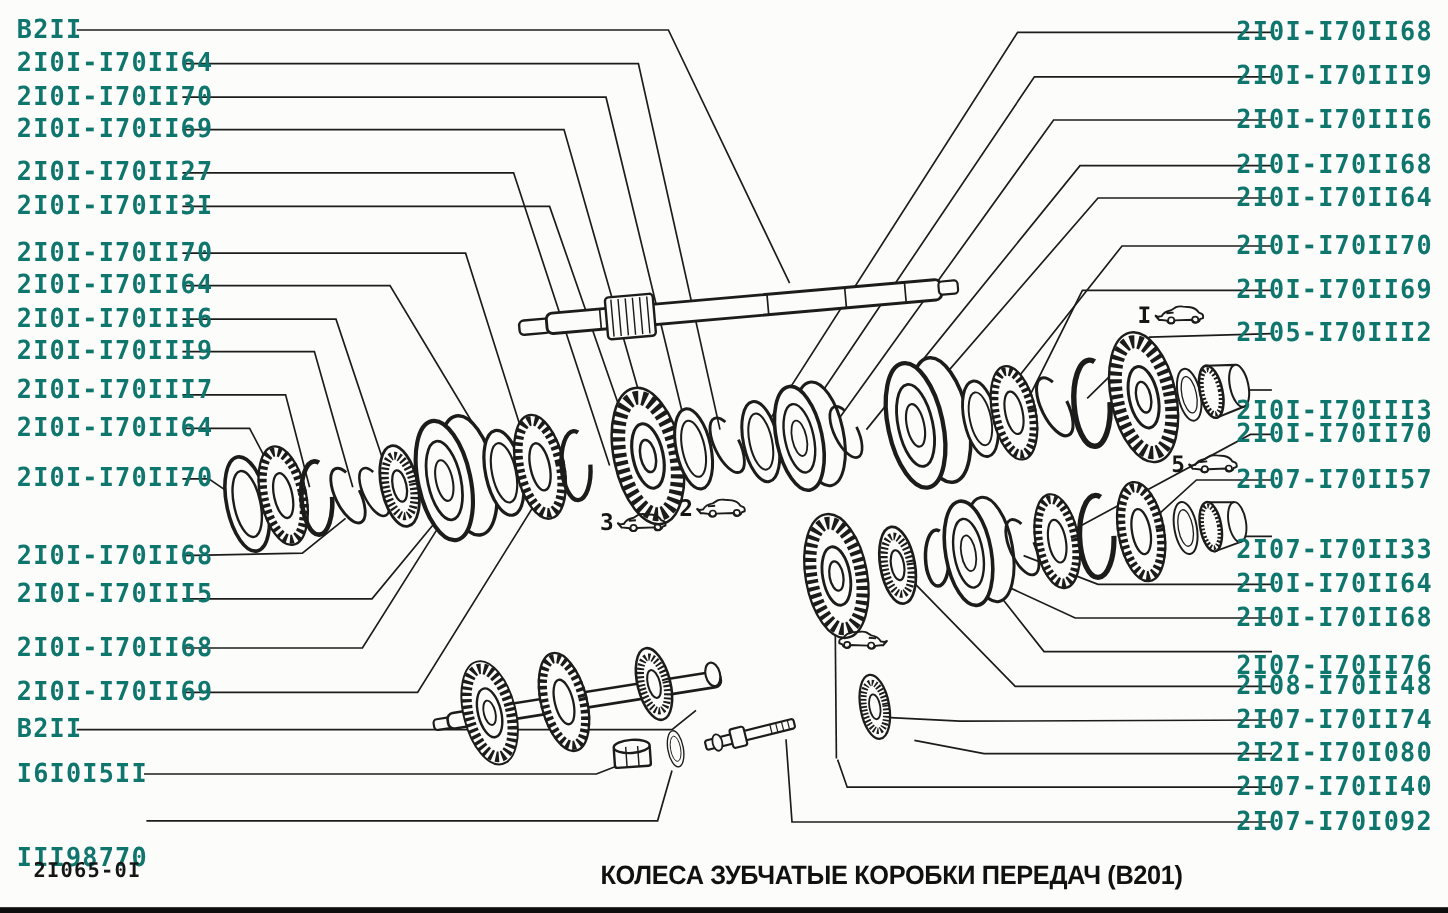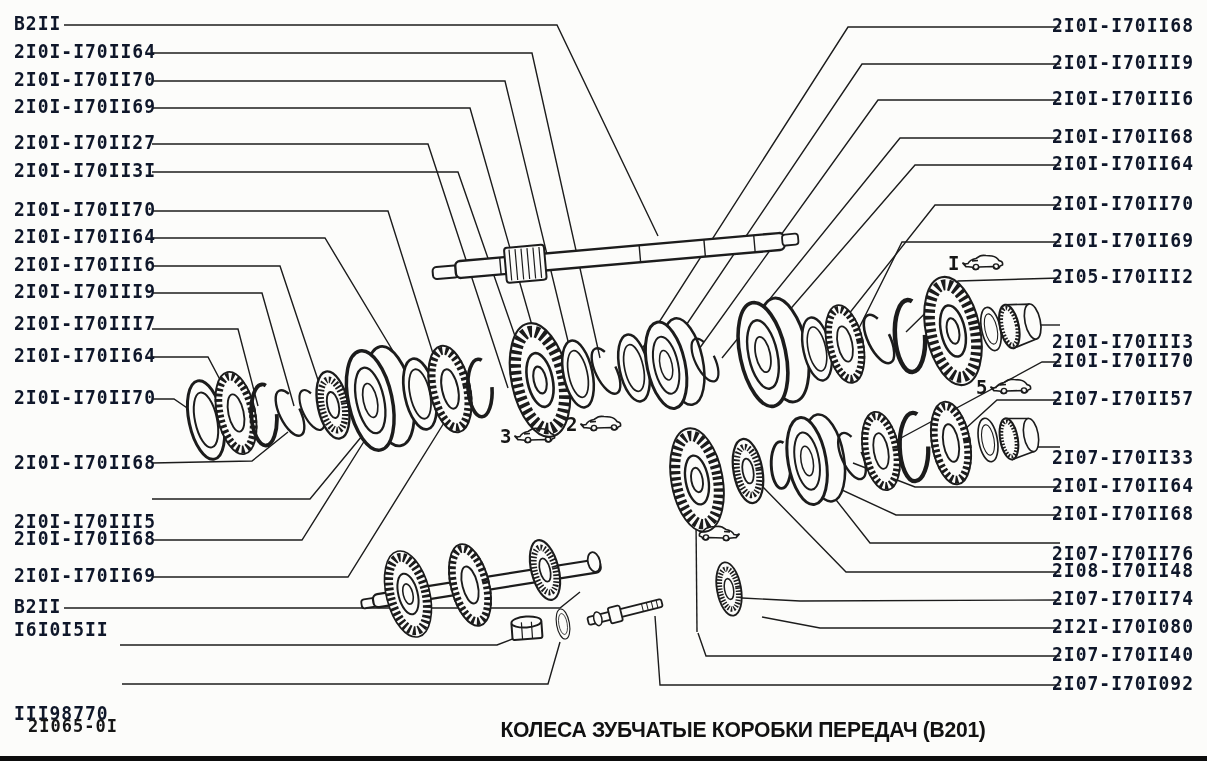--- a/index.html
+++ b/index.html
@@ -4,22 +4,22 @@
 <style>
   html,body{margin:0;padding:0;}
   body{
     width:1207px;height:761px;position:relative;overflow:hidden;
     background:#fcfcfa;
     font-family:"DejaVu Sans Mono","Liberation Mono",monospace;
     color:#1c1c1c;
   }
   #diagram-svg{position:absolute;left:0;top:0;}
   .pl,.pr{
-    position:absolute;font-size:18px;font-weight:bold;letter-spacing:1px;
-    white-space:nowrap;line-height:20px;color:#0f172a;
+    position:absolute;font-size:21px;font-weight:bold;letter-spacing:1px;
+    white-space:nowrap;line-height:20px;color:#0f766e;
     transform:scaleY(1.04);
   }
   .pl{left:14px;}
   .pr{right:13px;text-align:right;}
   .sheet-code{
     position:absolute;font-size:17px;font-weight:bold;letter-spacing:1px;
     color:#161616;white-space:nowrap;
   }
   .caption{
     position:absolute;left:478px;top:717px;width:530px;text-align:center;
@@ -209,25 +209,25 @@
 <div class="pl" style="top:133px">2I0I-I70II27</div>
 <div class="pl" style="top:161px">2I0I-I70II3I</div>
 <div class="pl" style="top:200px">2I0I-I70II70</div>
 <div class="pl" style="top:227px">2I0I-I70II64</div>
 <div class="pl" style="top:255px">2I0I-I70III6</div>
 <div class="pl" style="top:282px">2I0I-I70III9</div>
 <div class="pl" style="top:314px">2I0I-I70III7</div>
 <div class="pl" style="top:346px">2I0I-I70II64</div>
 <div class="pl" style="top:388px">2I0I-I70II70</div>
 <div class="pl" style="top:453px">2I0I-I70II68</div>
-<div class="pl" style="top:512px">2I0I-I70III5</div>
+<div class="pl" style="top:484px">2I0I-I70III5</div>
 <div class="pl" style="top:529px">2I0I-I70II68</div>
 <div class="pl" style="top:566px">2I0I-I70II69</div>
 <div class="pl" style="top:597px">B2II</div>
-<div class="pl" style="top:620px">I6I0I5II</div>
+<div class="pl" style="top:634px">I6I0I5II</div>
 <div class="pl" style="top:704px">III98770</div>
 
 <div class="pr" style="top:16px">2I0I-I70II68</div>
 <div class="pr" style="top:53px">2I0I-I70III9</div>
 <div class="pr" style="top:89px">2I0I-I70III6</div>
 <div class="pr" style="top:127px">2I0I-I70II68</div>
 <div class="pr" style="top:154px">2I0I-I70II64</div>
 <div class="pr" style="top:194px">2I0I-I70II70</div>
 <div class="pr" style="top:231px">2I0I-I70II69</div>
 <div class="pr" style="top:267px">2I05-I70III2</div>

